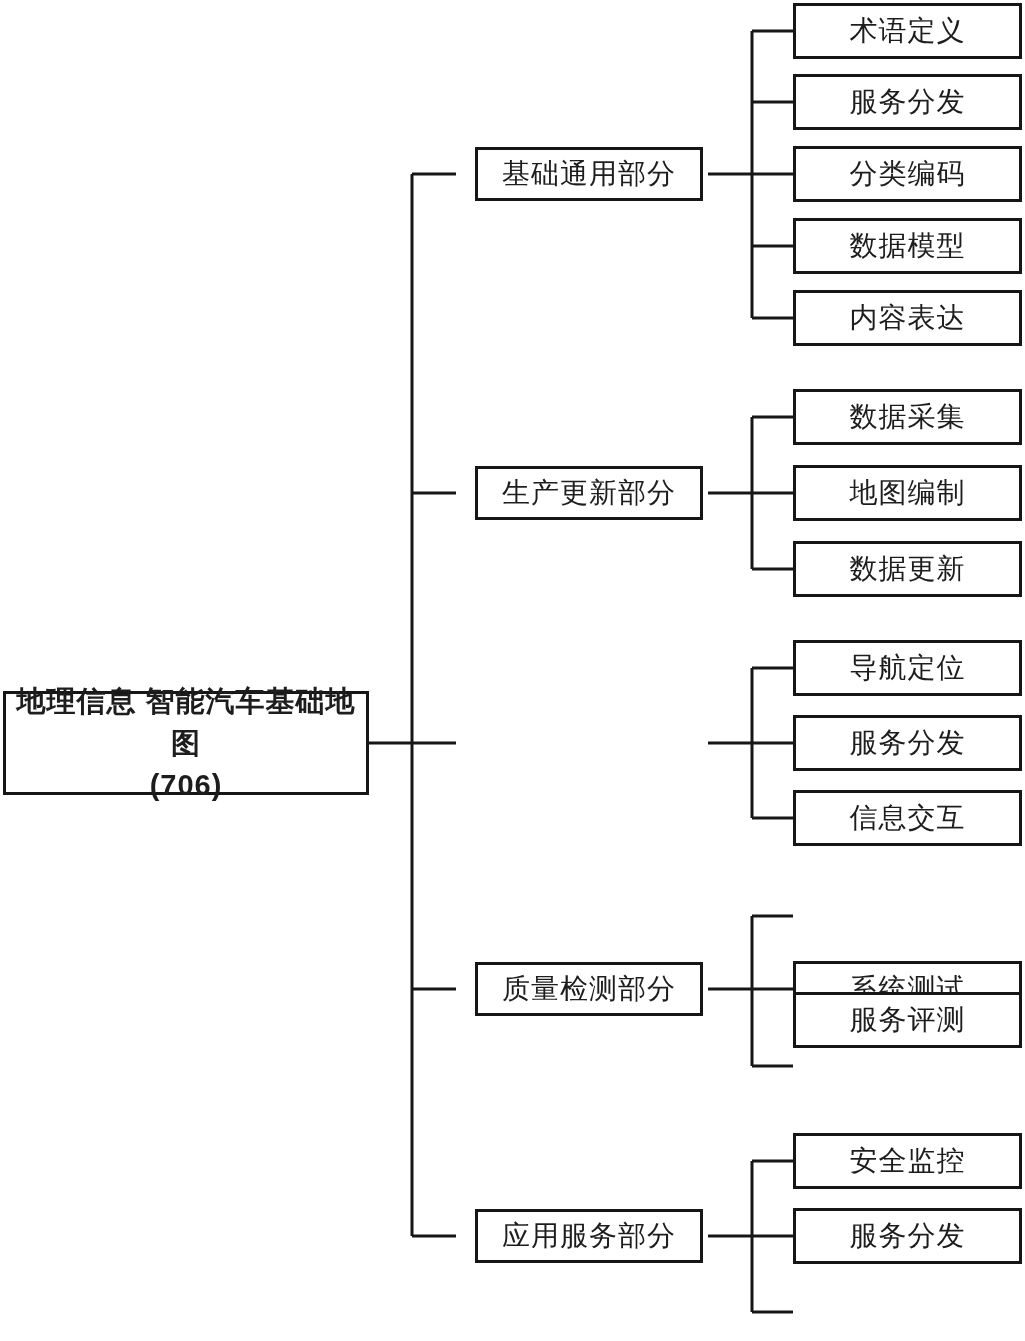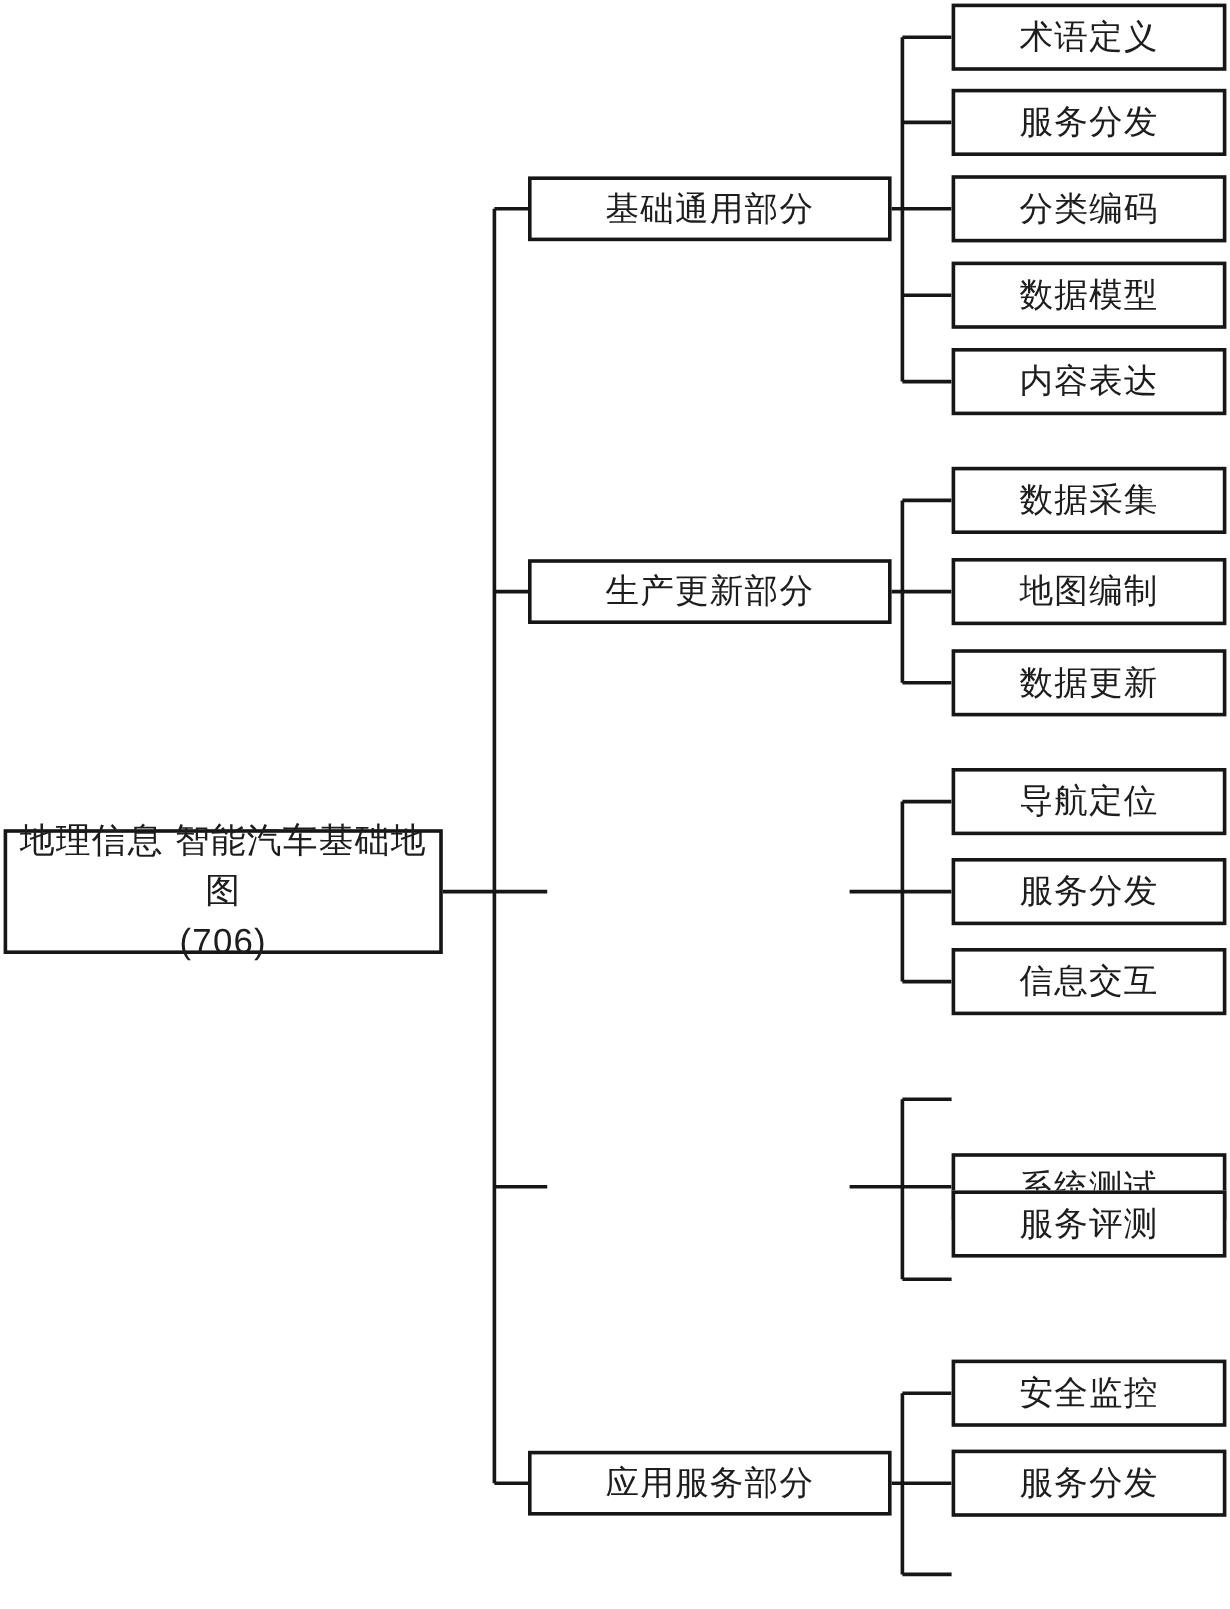--- a/index.html
+++ b/index.html
@@ -36,27 +36,27 @@
     text-align: center;
     color: #1d1d1d;
     font-size: 28px;
     letter-spacing: 1px;
     line-height: 1.2;
   }
   .root-node {
     left: 3px; top: 691px;
     width: 366px; height: 104px;
     flex-direction: column;
-    font-weight: normal;
+    font-weight: bold;
     font-size: 29px;
     line-height: 1.45;
   }
   .branch-node {
-    left: 440px;
-    width: 303px; height: 54px;
+    left: 475px;
+    width: 228px; height: 54px;
   }
   .leaf-node {
     left: 793px;
     width: 229px; height: 56px;
   }
 </style>
 </head>
 <body>
 
 <div class="canvas">
@@ -103,20 +103,21 @@
     <line x1="752" y1="1312" x2="793" y2="1312"></line>
   </svg>
 
   <div class="node root-node">
     <span>地理信息 智能汽车基础地图</span>
     <span>(706)</span>
   </div>
 
   <div class="node branch-node" style="top:147px">基础通用部分</div>
   <div class="node branch-node" style="top:466px">生产更新部分</div>
+  <div class="node branch-node" style="top:962px">质量检测部分</div>
   <div class="node branch-node" style="top:1209px">应用服务部分</div>
 
   <div class="node leaf-node" style="top:3px">术语定义</div>
   <div class="node leaf-node" style="top:74px">服务分发</div>
   <div class="node leaf-node" style="top:146px">分类编码</div>
   <div class="node leaf-node" style="top:218px">数据模型</div>
   <div class="node leaf-node" style="top:290px">内容表达</div>
 
   <div class="node leaf-node" style="top:389px">数据采集</div>
   <div class="node leaf-node" style="top:465px">地图编制</div>

